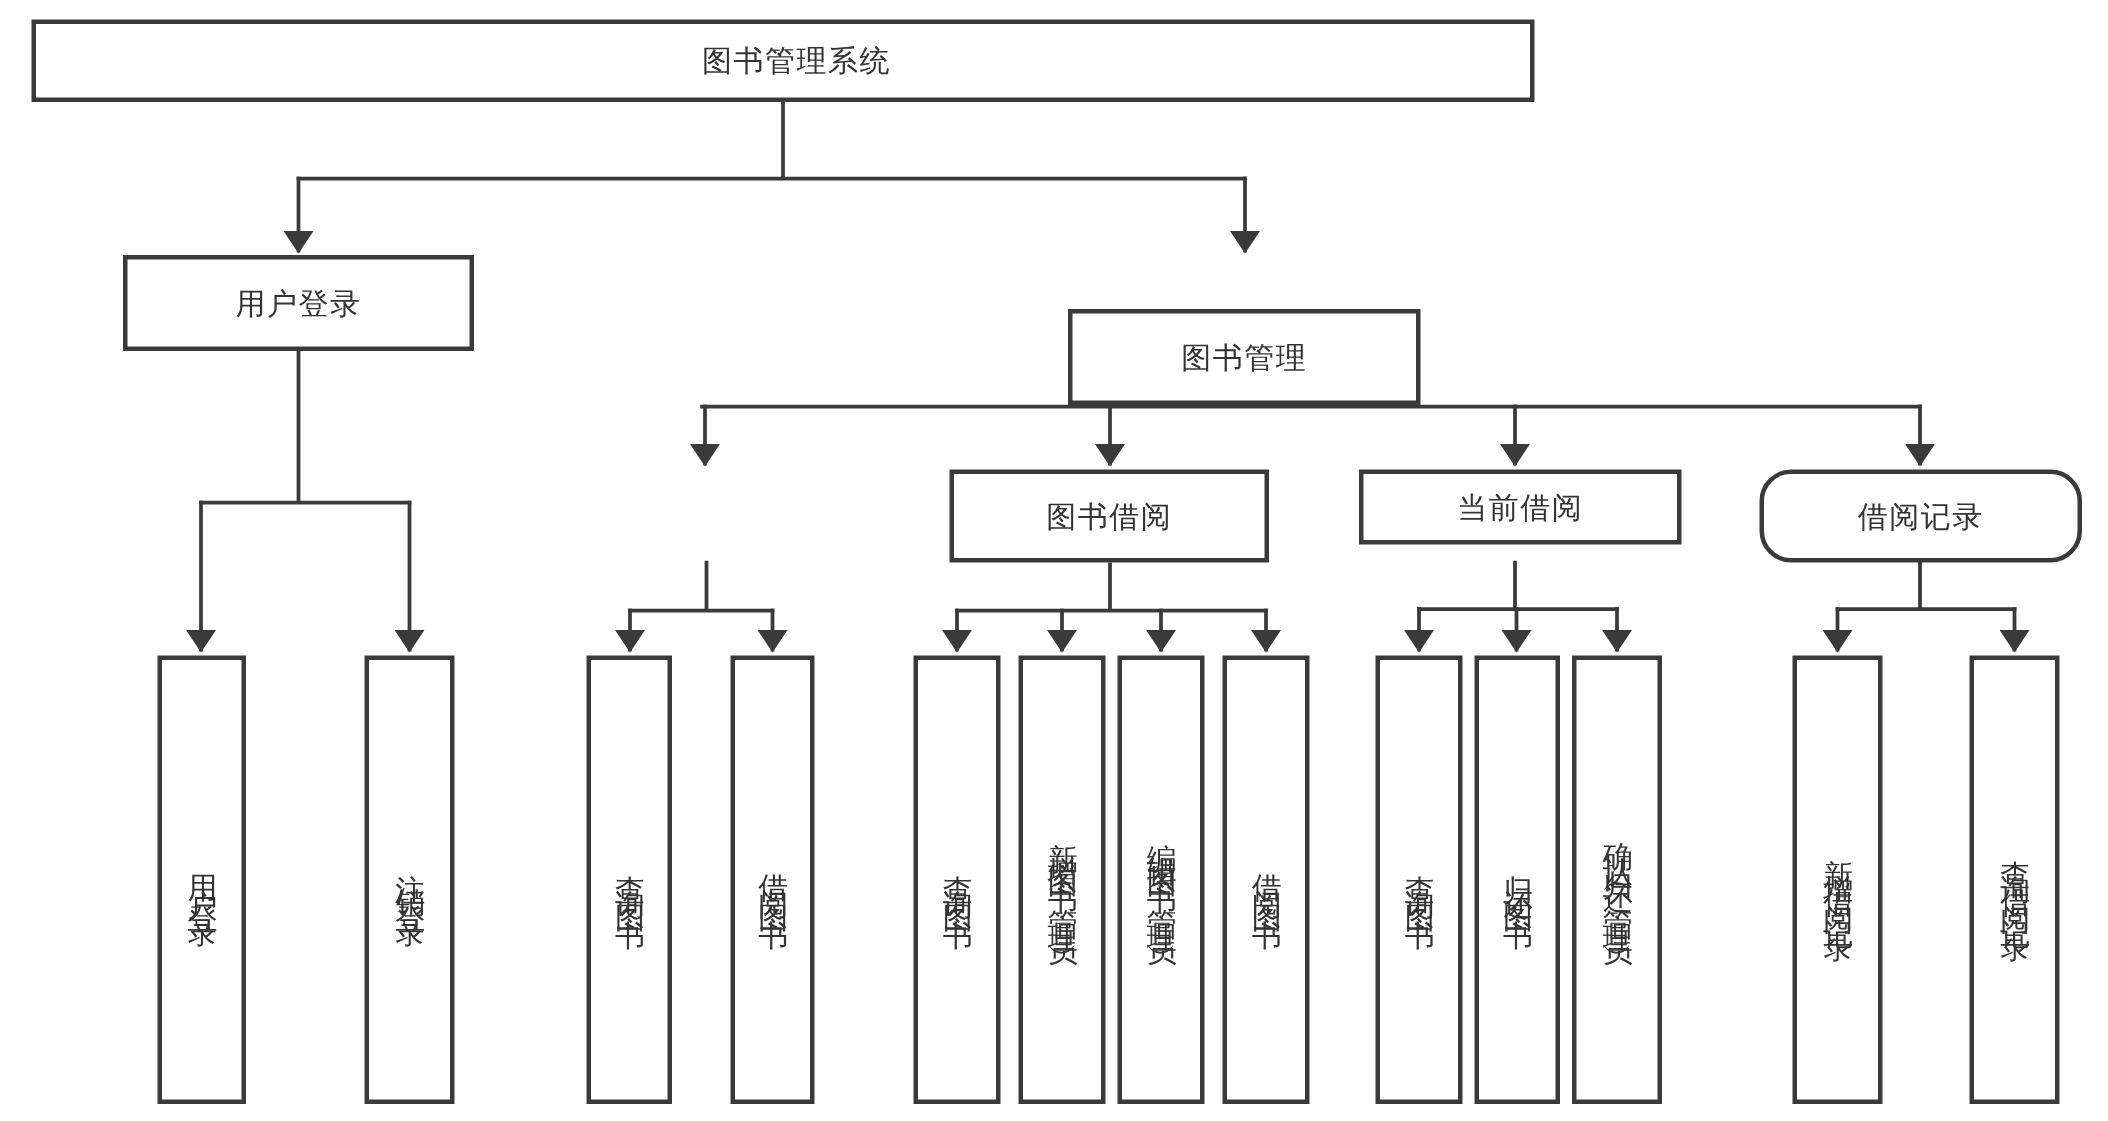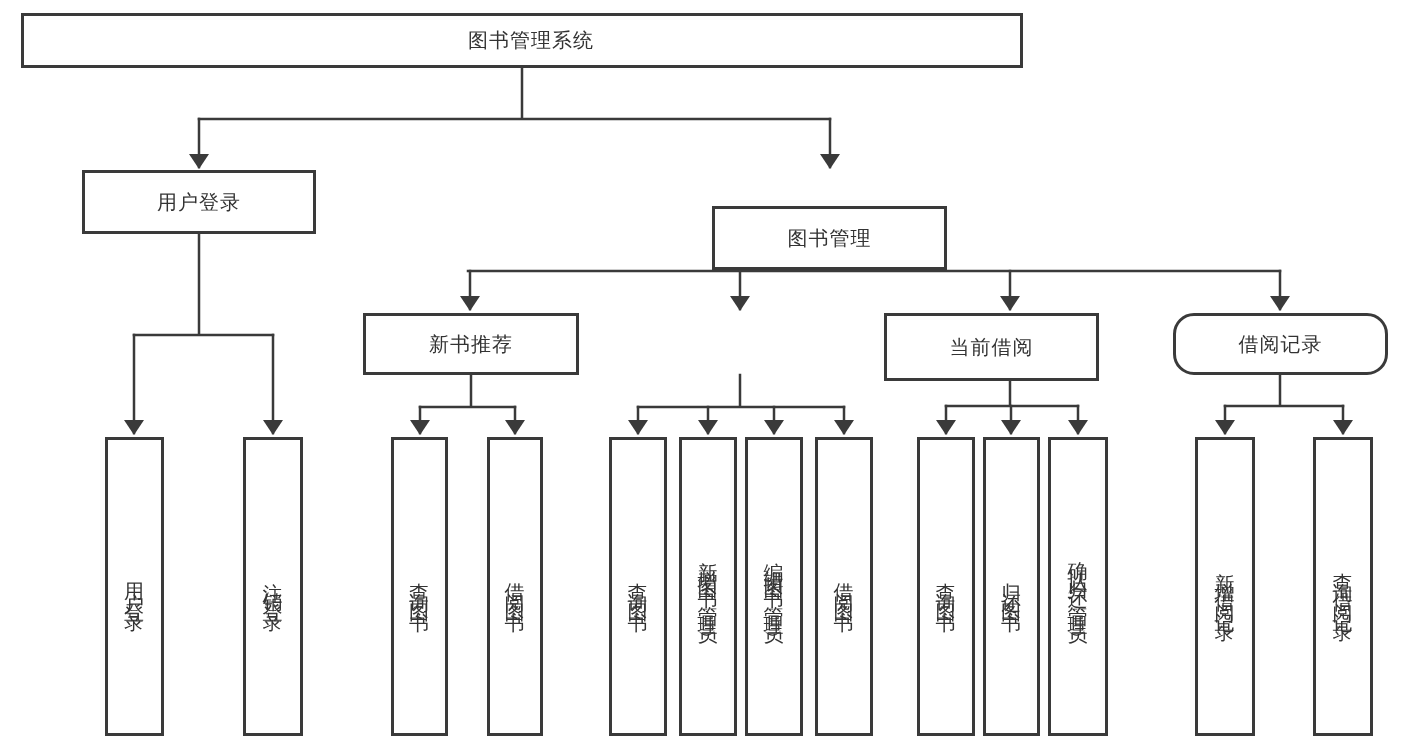--- a/index.html
+++ b/index.html
@@ -121,24 +121,24 @@
     <span class="hlabel">图书管理系统</span>
   </div>
 
   <div class="box" style="left:82px; top:170px; width:234px; height:64px;">
     <span class="hlabel">用户登录</span>
   </div>
   <div class="box" style="left:712px; top:170px; width:235px; height:64px;margin-top:36px;">
     <span class="hlabel">图书管理</span>
   </div>
 
-  <div class="box" style="left:363px; top:313px; width:216px; height:62px;">
-    <span class="hlabel">新书推荐</span>
+  <div class="box" style="left:633px; top:313px; width:213px; height:62px;">
+    <span class="hlabel">图书借阅</span>
   </div>
-  <div class="box" style="left:884px; top:313px; width:215px; height:68px;">
+  <div class="box" style="left:906px; top:313px; width:215px; height:50px;">
     <span class="hlabel">当前借阅</span>
   </div>
   <div class="box" style="left:1173px; top:313px; width:215px; height:62px;border-radius:21px;">
     <span class="hlabel">借阅记录</span>
   </div>
 
   <div class="box" style="left:105px; top:437px; width:59px; height:299px;">
     <span class="vtext">用户登录</span>
   </div>
   <div class="box" style="left:243px; top:437px; width:60px; height:299px;">

